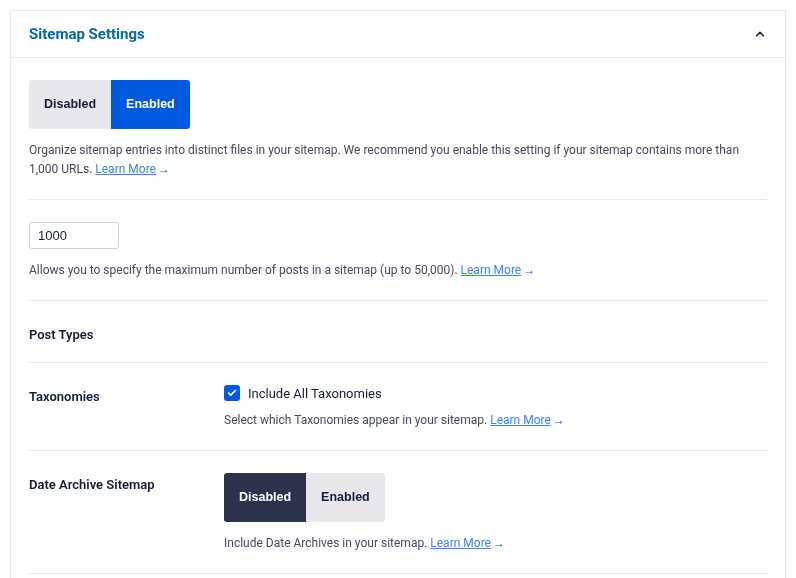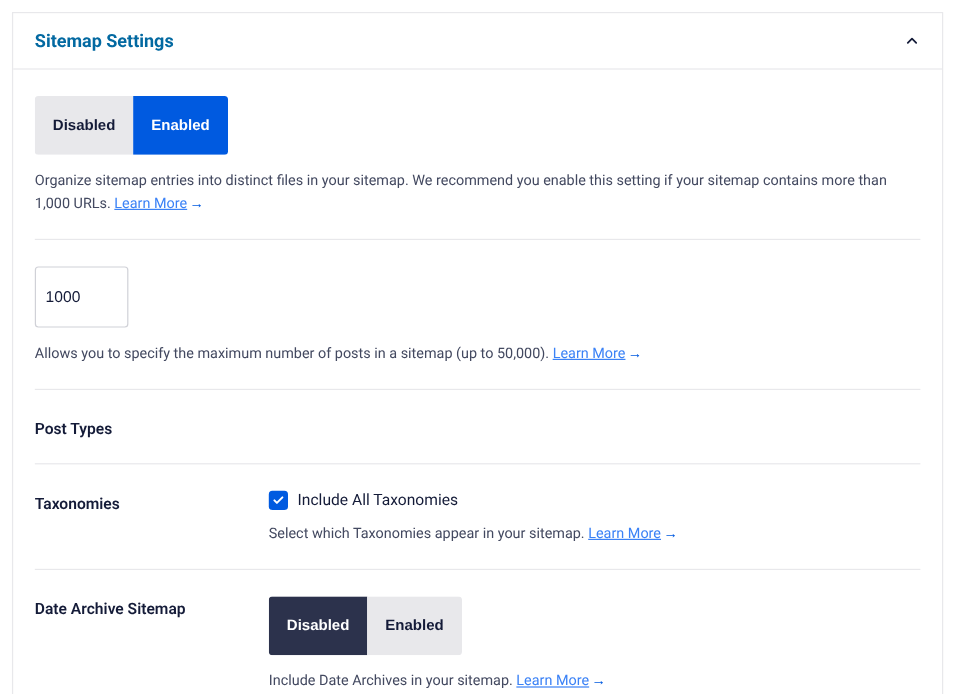--- a/index.html
+++ b/index.html
@@ -86,22 +86,22 @@
     color: #3b82f6;
     text-decoration: underline;
     cursor: pointer;
   }
   .arrow-right {
     color: #005AE0;
     margin-left: 2px;
     font-size: 12px;
   }
   .num-input {
-    width: 78px;
-    padding: 17px 8px;
+    width: 90px;
+    padding: 5px 8px;
     font-size: 13px;
     border: 1px solid #D0D1D7;
     border-radius: 3px;
     margin-bottom: 12px;
     color: #141B38;
   }
   .check-row {
     display: flex;
     align-items: center;
     gap: 8px;

